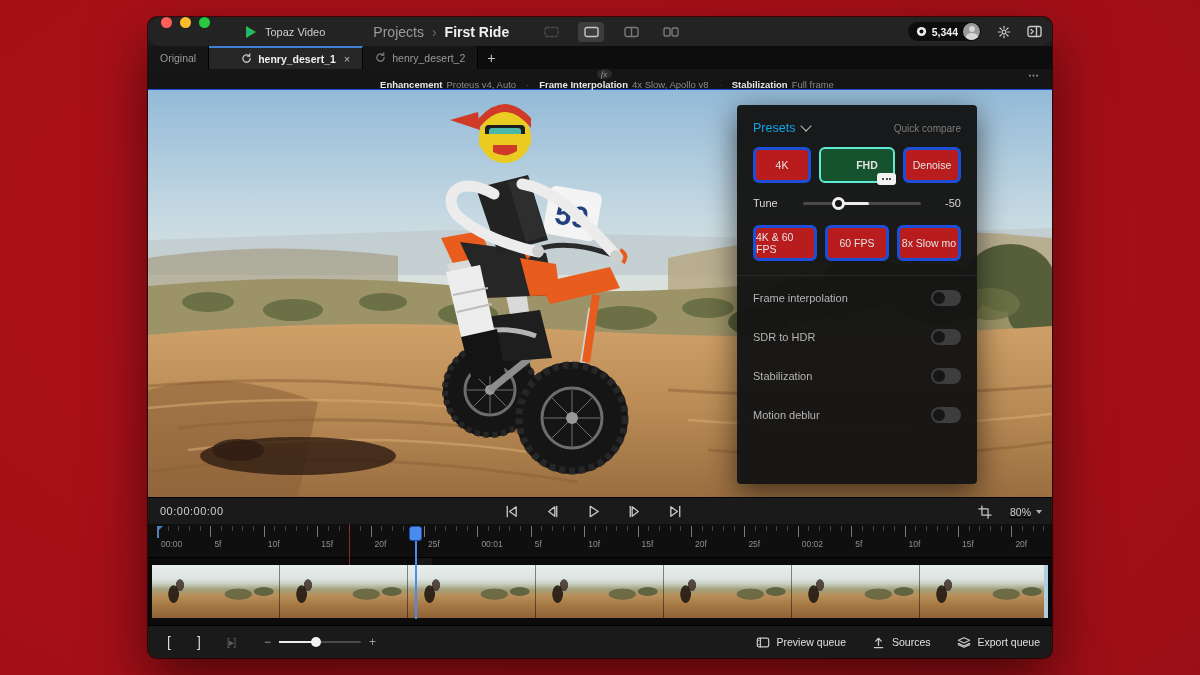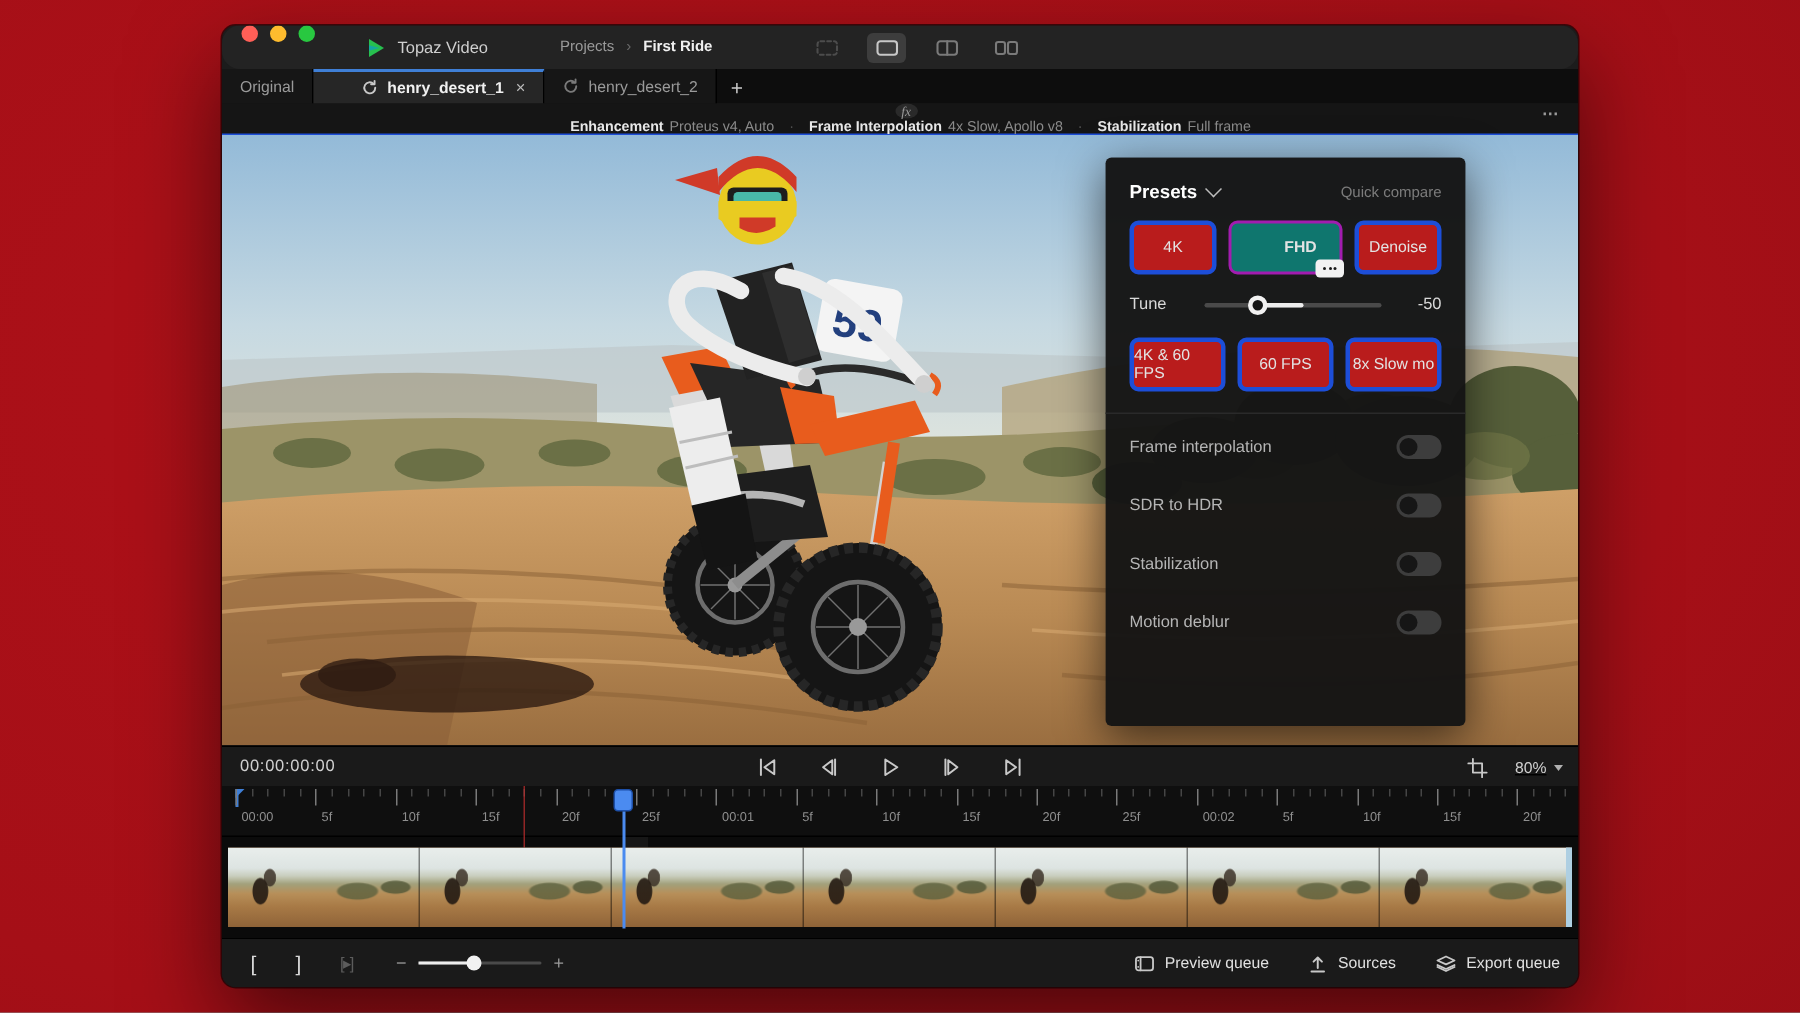--- a/index.html
+++ b/index.html
@@ -10,21 +10,21 @@
   .window{position:absolute;left:148px;top:17px;width:904px;height:641px;background:#1c1c1c;
     border-radius:9px;overflow:hidden;box-shadow:0 25px 60px rgba(0,0,0,.55), 0 0 0 1px rgba(0,0,0,.6);}
 
   
   .titlebar{position:absolute;left:0;top:0;width:100%;height:29px;background:#232323;display:flex;border-radius:12px;}
   .lights{display:flex;gap:8px;margin-left:13px;}
   .light{width:11px;height:11px;border-radius:50%;}
   .light.r{background:#ff5f57}.light.y{background:#febc2e}.light.g{background:#28c840}
   .logo{display:flex;align-items:center;gap:7px;margin-left:34px;}
   .logo-name{font-size:11px;color:#cfcfcf;}
-  .crumbs{display:flex;align-items:center;gap:8px;margin-left:48px;font-size:10px;}
+  .crumbs{display:flex;align-items:center;gap:8px;margin-left:48px;font-size:14px;}
   .crumb-dim{color:#9a9a9a}.crumb-sep{color:#6a6a6a}.crumb-cur{color:#f0f0f0;font-weight:bold;}
   .viewgroup{position:absolute;left:390px;top:0;height:29px;display:flex;align-items:center;gap:14px;}
   .vicon{width:26px;height:20px;display:flex;align-items:center;justify-content:center;border-radius:4px;}
   .vicon.active{background:#3d3d3d;}
   .tb-right{position:absolute;right:10px;top:0;height:29px;display:flex;align-items:center;gap:16px;}
   .credits{display:flex;align-items:center;gap:5px;background:#0d0d0d;border-radius:10px;height:19px;padding:0 1px 0 8px;}
   .credits-num{font-size:10.5px;color:#f0f0f0;font-weight:bold;}
   .avatar{width:17px;height:17px;border-radius:50%;background:#9a9a9a;position:relative;overflow:hidden;}
   .avatar::before{content:'';position:absolute;left:5.5px;top:3px;width:6px;height:6px;border-radius:50%;background:#d6d6d6;}
   .avatar::after{content:'';position:absolute;left:2.5px;top:10px;width:12px;height:8px;border-radius:50%;background:#d6d6d6;}
@@ -46,27 +46,27 @@
   .pipe-more{position:absolute;right:12px;color:#9a9a9a;letter-spacing:1px;font-size:11px;font-weight:bold;}
 
   
   .stage{position:absolute;left:0;top:73px;width:904px;height:407px;background:#000;}
   .stage svg{display:block;width:904px;height:407px;}
 
   
   .panel{position:absolute;left:589px;top:88px;width:240px;height:379px;background:rgba(20,20,20,.97);
     border-radius:4px;box-shadow:0 8px 30px rgba(0,0,0,.6);padding:16px;color:#e0e0e0;}
   .panel-head{display:flex;align-items:center;justify-content:space-between;margin-bottom:12px;}
-  .panel-title{display:flex;align-items:center;gap:7px;font-size:12.5px;font-weight:bold;color:#ffffff;}
+  .panel-title{display:flex;align-items:center;gap:7px;font-size:12.5px;font-weight:normal;color:#0ea5e9;}
   .chev{width:8px;height:8px;border-right:1.5px solid #bdbdbd;border-bottom:1.5px solid #bdbdbd;transform:rotate(45deg);margin-top:-4px;}
   .quick-compare{font-size:10px;color:#7c7c7c;}
   .btnrow{display:flex;gap:8px;margin-bottom:12px;}
   .pbtn{flex:1;height:36px;background:#b91c1c;border:3px solid #1d4ed8;border-radius:6px;color:#e3e3e3;
     font-size:10.5px;display:flex;align-items:center;justify-content:center;position:relative;}
-  .pbtn.selected{border:2px solid #a21caf;background:#0f766e;font-weight:bold;padding-left:20px;}
+  .pbtn.selected{border:2px solid #5eead4;background:#14532d;font-weight:bold;padding-left:20px;}
   .dots-badge{position:absolute;right:-3px;bottom:-4px;width:19px;height:12px;background:#f2f2f2;border-radius:3px;display:flex;align-items:center;justify-content:center;gap:1.5px;}
   .dots-badge i{width:2px;height:2px;border-radius:50%;background:#1a1a1a;}
   .tune-row{display:flex;align-items:center;margin:14px 0 16px 0;}
   .tune-label{font-size:11px;color:#d8d8d8;width:40px;}
   .tune-track{position:relative;height:3px;background:#4a4a4a;border-radius:2px;flex:1;margin:0 10px;}
   .tune-fill{position:absolute;left:30%;width:26%;top:0;height:3px;background:#ececec;border-radius:2px;}
   .tune-knob{position:absolute;top:-5px;width:13px;height:13px;border-radius:50%;border:3.5px solid #f2f2f2;background:#161616;margin-left:-6px;}
   .tune-value{font-size:11px;color:#d8d8d8;width:30px;text-align:right;}
   .panel-divider{height:1px;background:#2a2a2a;margin:14px -16px 2px -16px;}
   .toggle-row{display:flex;align-items:center;justify-content:space-between;height:39px;}
@@ -160,20 +160,39 @@
             <rect x="1" y="1.5" width="13" height="9" rx="2" class="icon-stroke icon-dim"></rect>
             <line x1="7.5" y1="1.5" x2="7.5" y2="10.5" class="icon-stroke icon-dim"></line>
           </svg>
       </div>
       <div class="vicon">
         <svg width="16" height="12" viewBox="0 0 16 12">
             <rect x="1" y="2" width="6" height="8" rx="1.5" class="icon-stroke icon-dim"></rect>
             <rect x="9" y="2" width="6" height="8" rx="1.5" class="icon-stroke icon-dim"></rect>
           </svg>
       </div>
+    </div>
+    <div class="tb-right">
+      <div class="credits">
+        <svg width="11" height="11" viewBox="0 0 11 11">
+          <circle cx="5.5" cy="5.5" r="4.6" fill="#f0f0f0"></circle>
+            <circle cx="5.5" cy="5.5" r="2" fill="#111"></circle>
+        </svg>
+        <span class="credits-num">5,344</span>
+        <div class="avatar"></div>
+      </div>
+      <svg width="14" height="14" viewBox="0 0 16 16">
+        <circle cx="8" cy="8" r="2.2" class="icon-stroke"></circle>
+        <path d="M8 1.5v2.2M8 12.3v2.2M1.5 8h2.2M12.3 8h2.2M3.4 3.4l1.6 1.6M11 11l1.6 1.6M12.6 3.4L11 5M5 11l-1.6 1.6" class="icon-stroke"></path>
+      </svg>
+      <svg width="15" height="13" viewBox="0 0 15 13">
+        <rect x="1" y="1.5" width="13" height="10" rx="2" class="icon-stroke"></rect>
+        <line x1="9.5" y1="1.5" x2="9.5" y2="11.5" class="icon-stroke"></line>
+        <path d="M4 4.5l2.2 2-2.2 2" class="icon-stroke"></path>
+      </svg>
     </div>
   </div>
 
   <div class="tabbar">
     <div class="tab">
       <span>Original</span>
     </div>
     <div class="tab active">
       <svg width="11" height="11" viewBox="0 0 12 12">
         <path d="M10 6a4 4 0 1 1-1.2-2.8" class="icon-stroke"></path>

